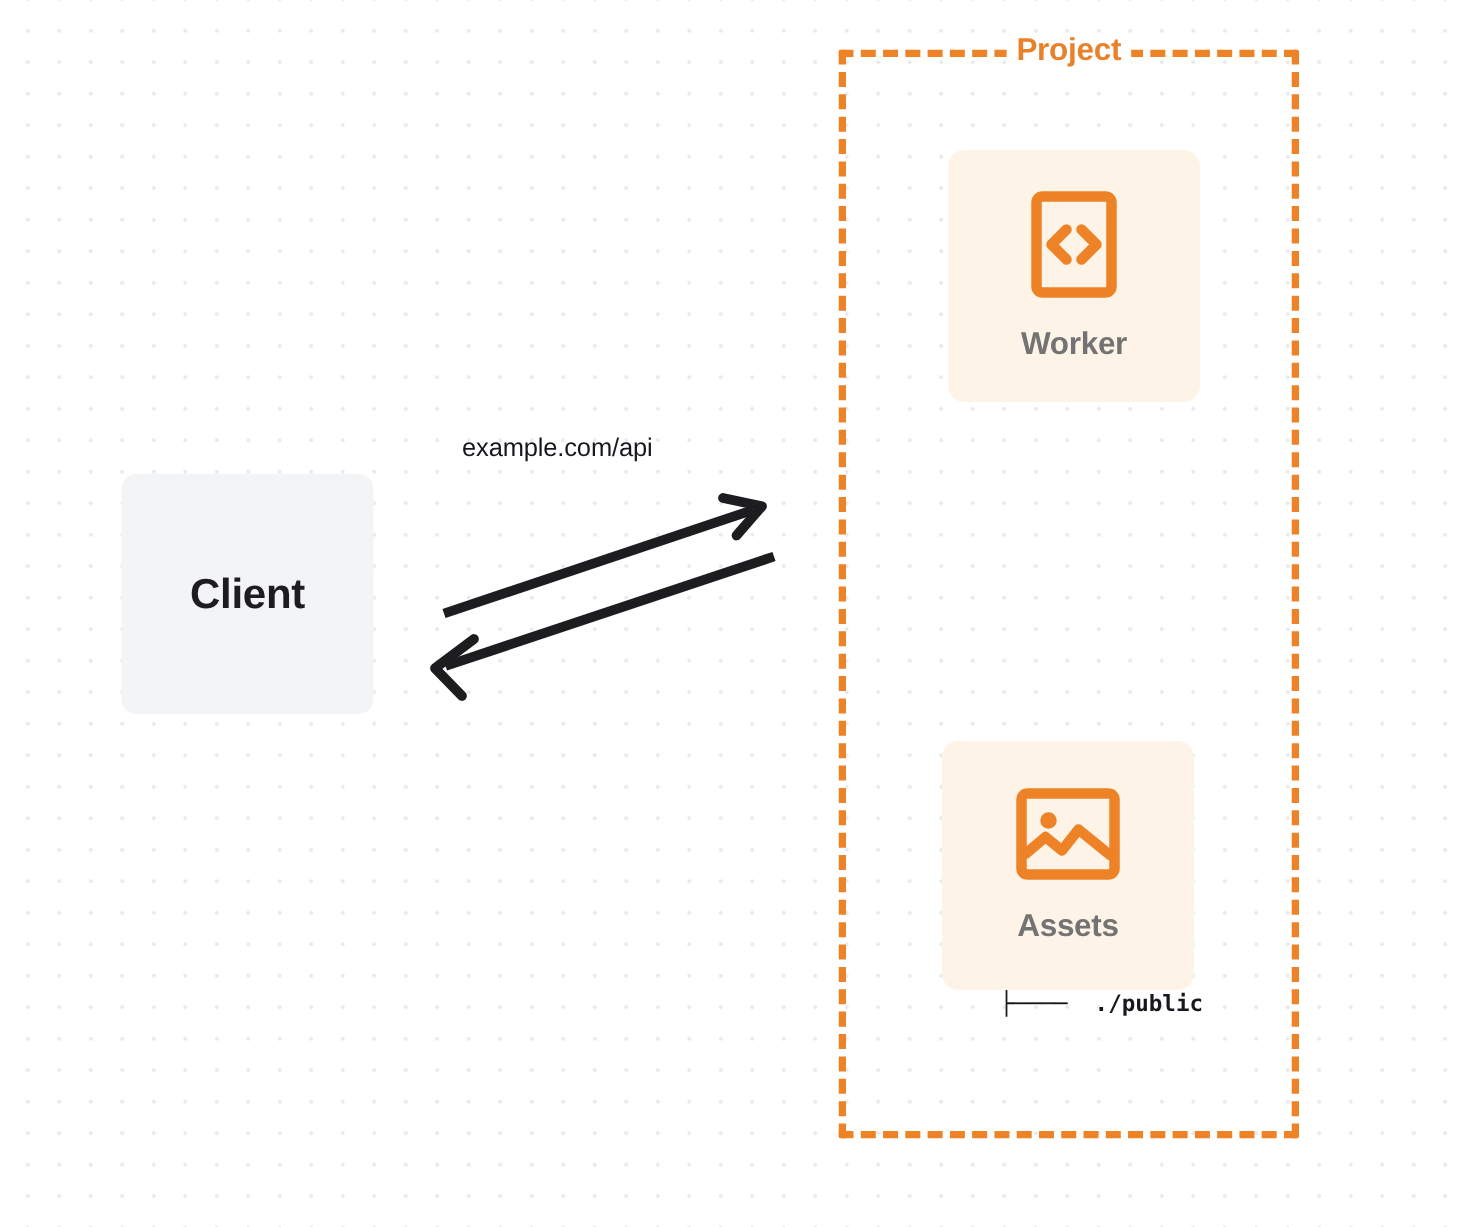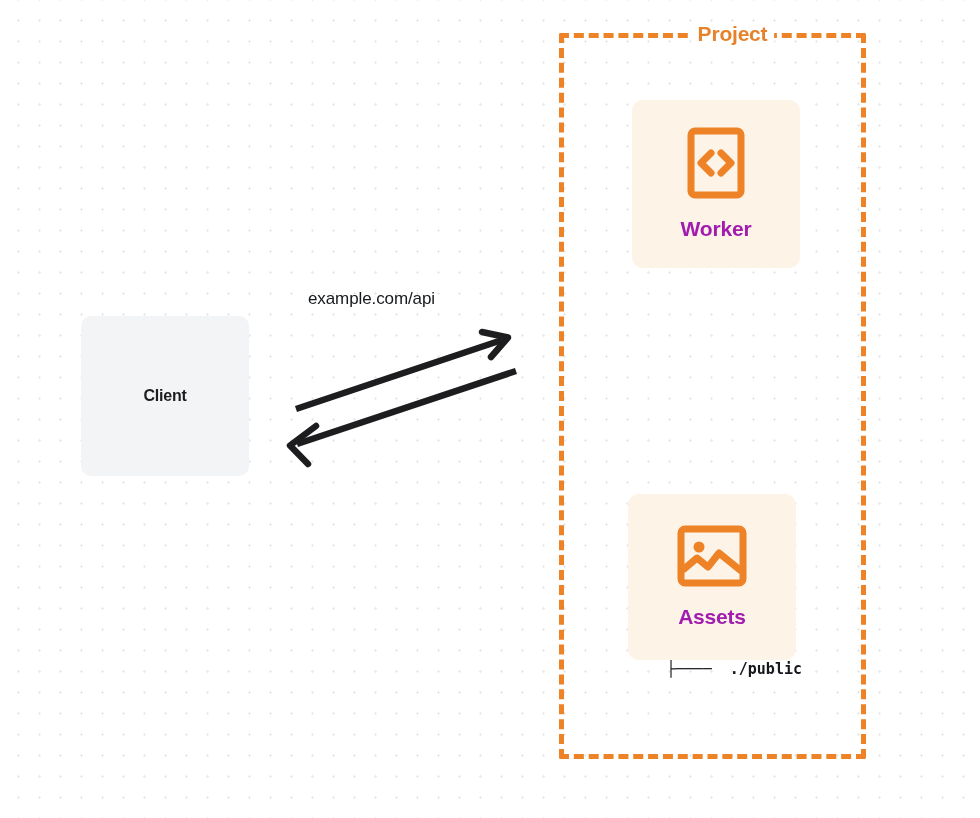--- a/index.html
+++ b/index.html
@@ -28,21 +28,21 @@
     top: 316px;
     width: 168px;
     height: 160px;
     background: #f3f4f6;
     border-radius: 10px;
     display: flex;
     align-items: center;
     justify-content: center;
   }
   #client-node .node-label {
-    font-size: 16px;
+    font-size: 28px;
     font-weight: 700;
     color: #1d1d1f;
     letter-spacing: -0.2px;
     text-align: right;
   }
 
   
   #connector-layer {
     position: absolute;
     left: 0;
@@ -78,21 +78,20 @@
     left: 50%;
     top: -16px;
     transform: translateX(-50%);
     background: #ffffff;
     padding: 0 7px;
     font-size: 21px;
     font-weight: 700;
     color: #e7822b;
     letter-spacing: -0.2px;
     white-space: nowrap;
-    margin-left: 20px;
   }
 
   
   .service-card {
     position: absolute;
     width: 168px;
     background: #fdf3e7;
     border-radius: 11px;
     display: flex;
     flex-direction: column;
@@ -110,21 +109,21 @@
     height: 166px;
     margin-top: 44px;
   }
   .service-card .card-icon {
     display: block;
     margin-bottom: 14px;
   }
   .service-card .card-label {
     font-size: 21px;
     font-weight: 700;
-    color: #a21caf;
+    color: #737373;
     letter-spacing: -0.2px;
   }
 
   
   #assets-file-tree {
     position: absolute;
     left: 606px;
     top: 617px;
     width: 196px;
     font-family: "DejaVu Sans Mono", "Liberation Mono", monospace;

